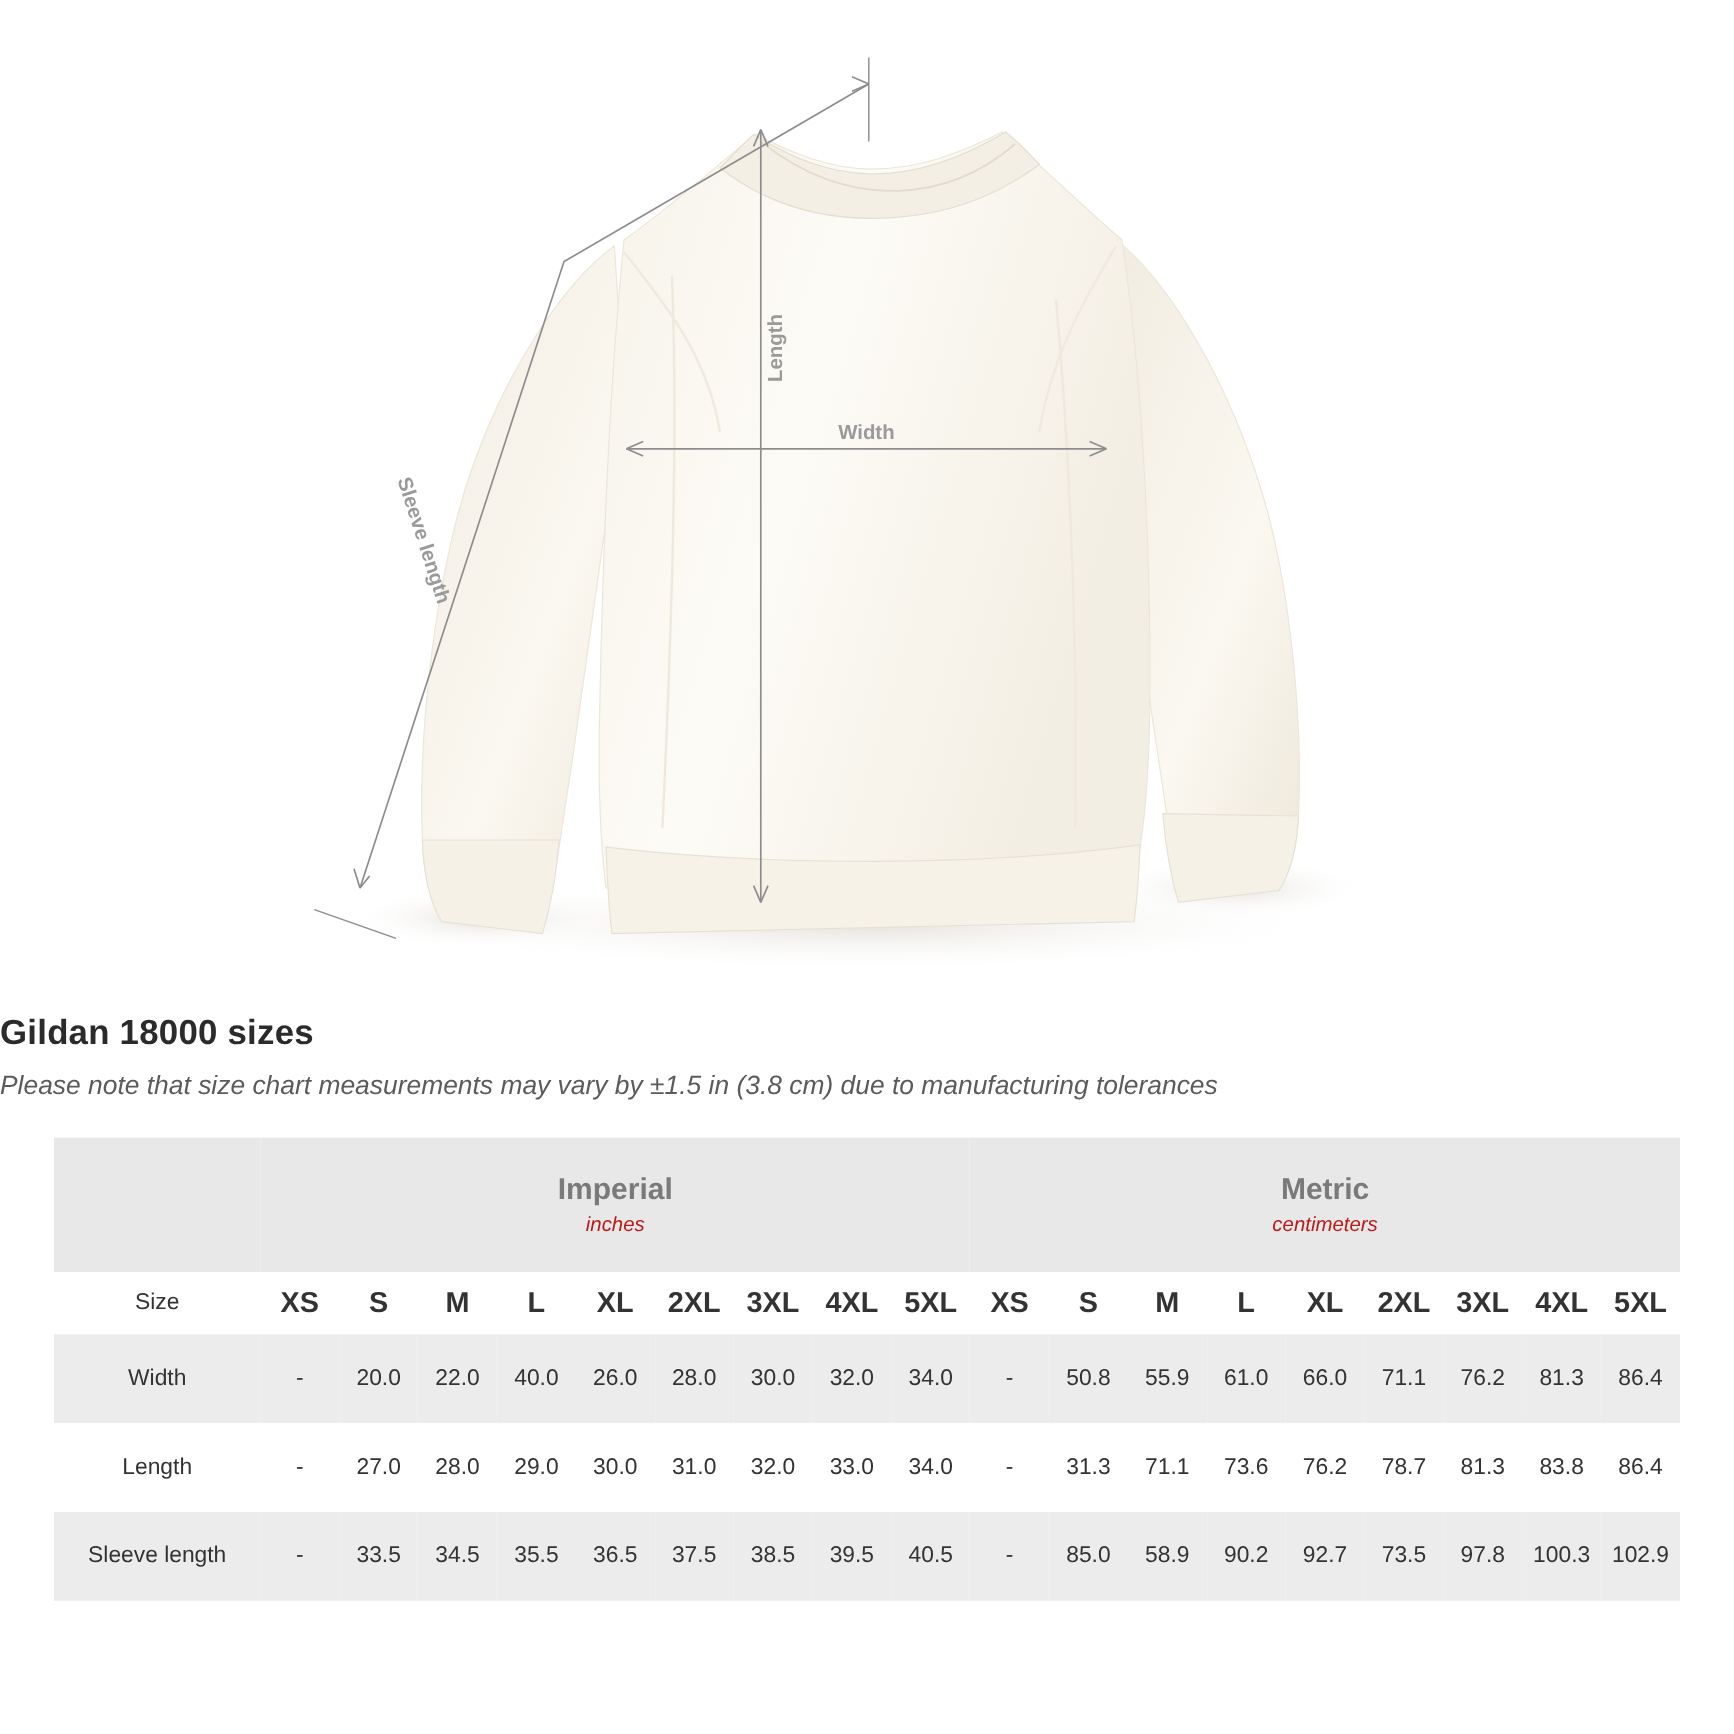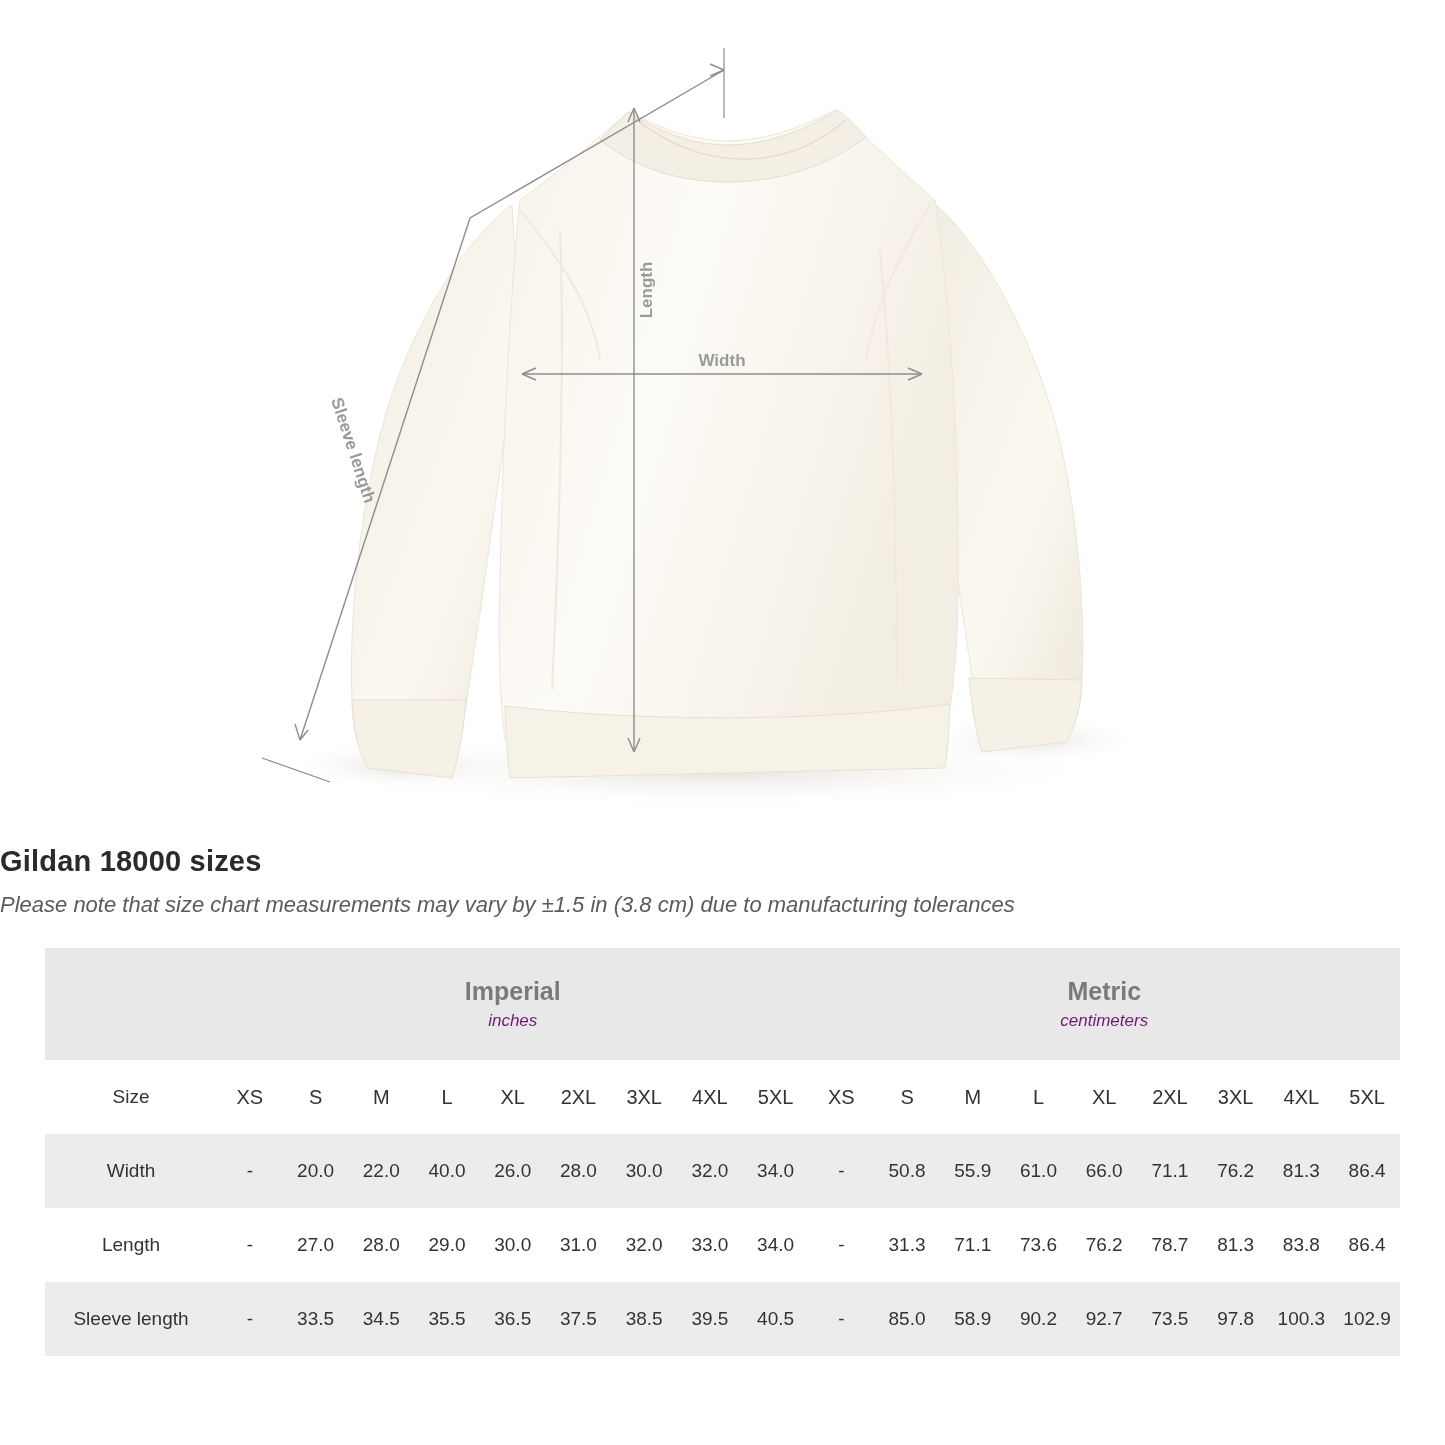--- a/index.html
+++ b/index.html
@@ -76,40 +76,40 @@
   }
   .unit-title {
     font-size: 25px;
     font-weight: bold;
     color: #7a7a7a;
     line-height: 1.15;
   }
   .unit-sub {
     font-size: 17px;
     font-style: italic;
-    color: #701a75;
+    color: #b91c1c;
     margin-top: 6px;
   }
   .size-row td {
-    height: 74px;
+    height: 52px;
     background: #ffffff;
   }
   .size-row td.rowlabel {
     background: #ffffff;
   }
   .data-row td { height: 74px; }
   .row-alt-a td { background: #ececec; }
   .row-alt-b td { background: #ffffff; }
   .row-alt-c td { background: #ececec; }
   td.rowlabel {
     font-weight: bold;
     font-size: 20px;
     color: #333;
   }
-  .size-row td.hdr { font-weight: normal; font-size: 20px; }
+  .size-row td.hdr { font-weight: bold; font-size: 24px; }
   .col-label { width: 172px; }
 </style>
 </head>
 <body>
 
 <div id="page">
 
   <div class="illustration">
 
     <svg class="garment-svg" viewBox="0 0 1445 840">

